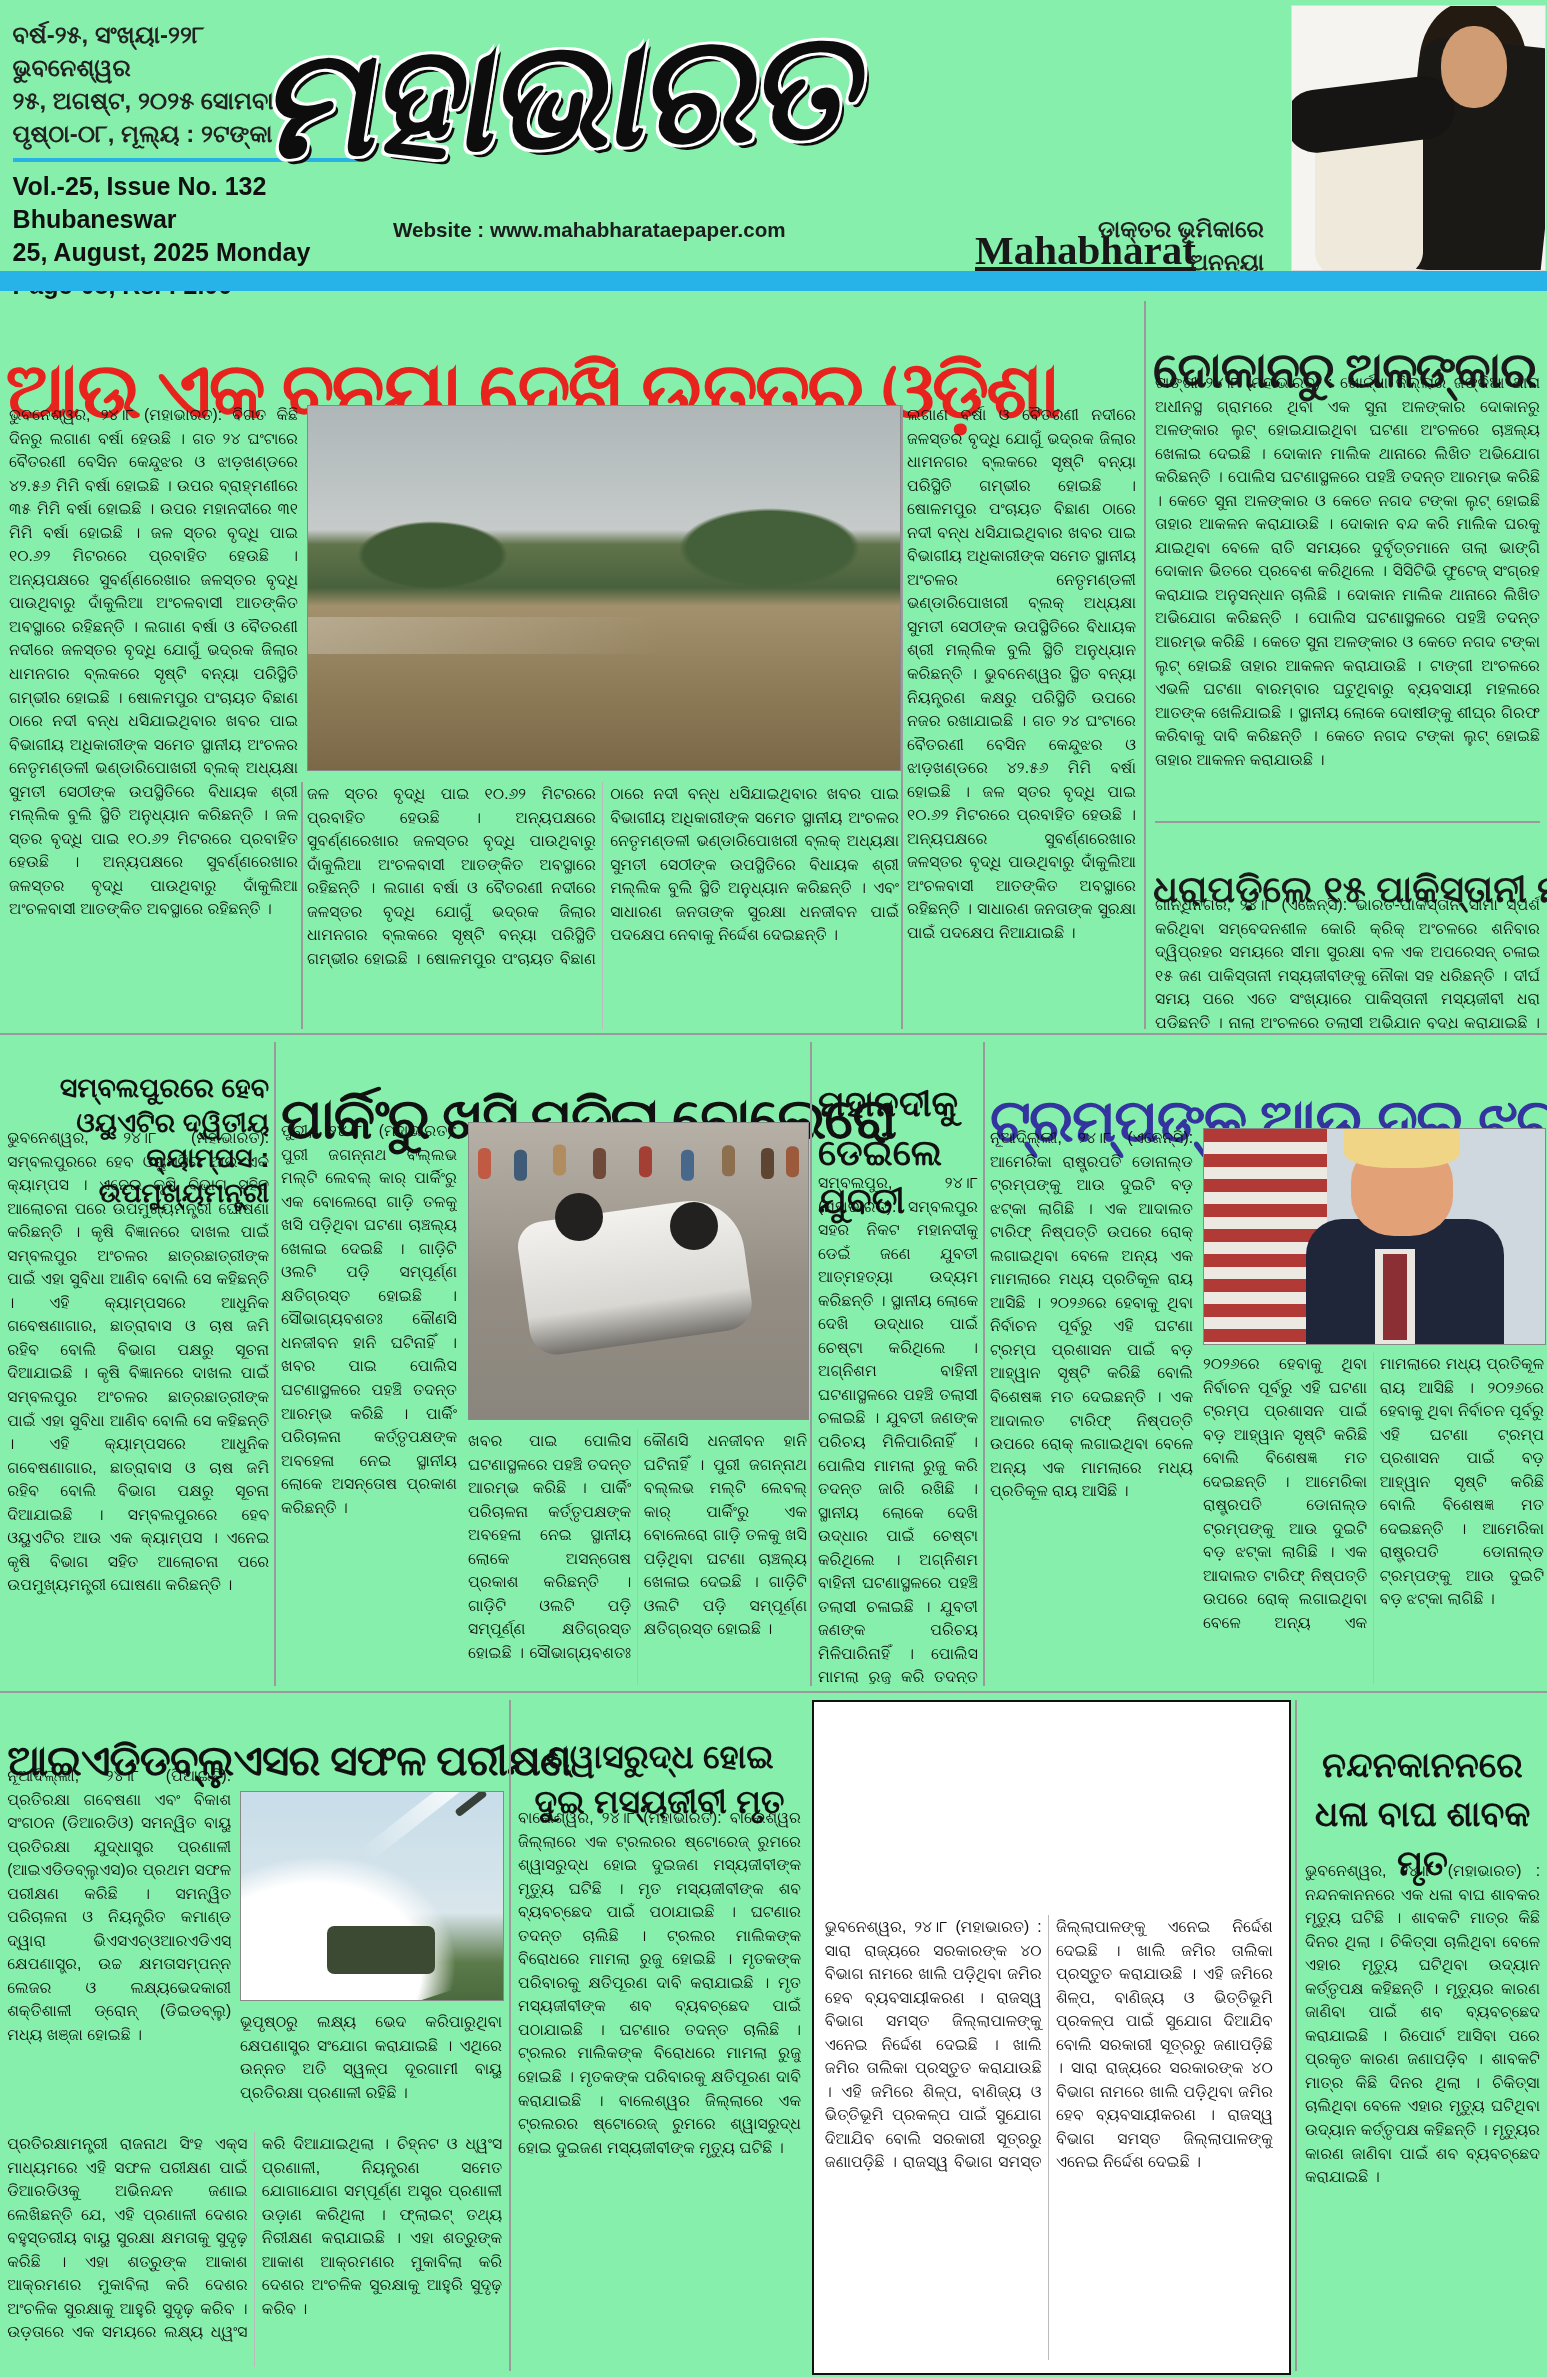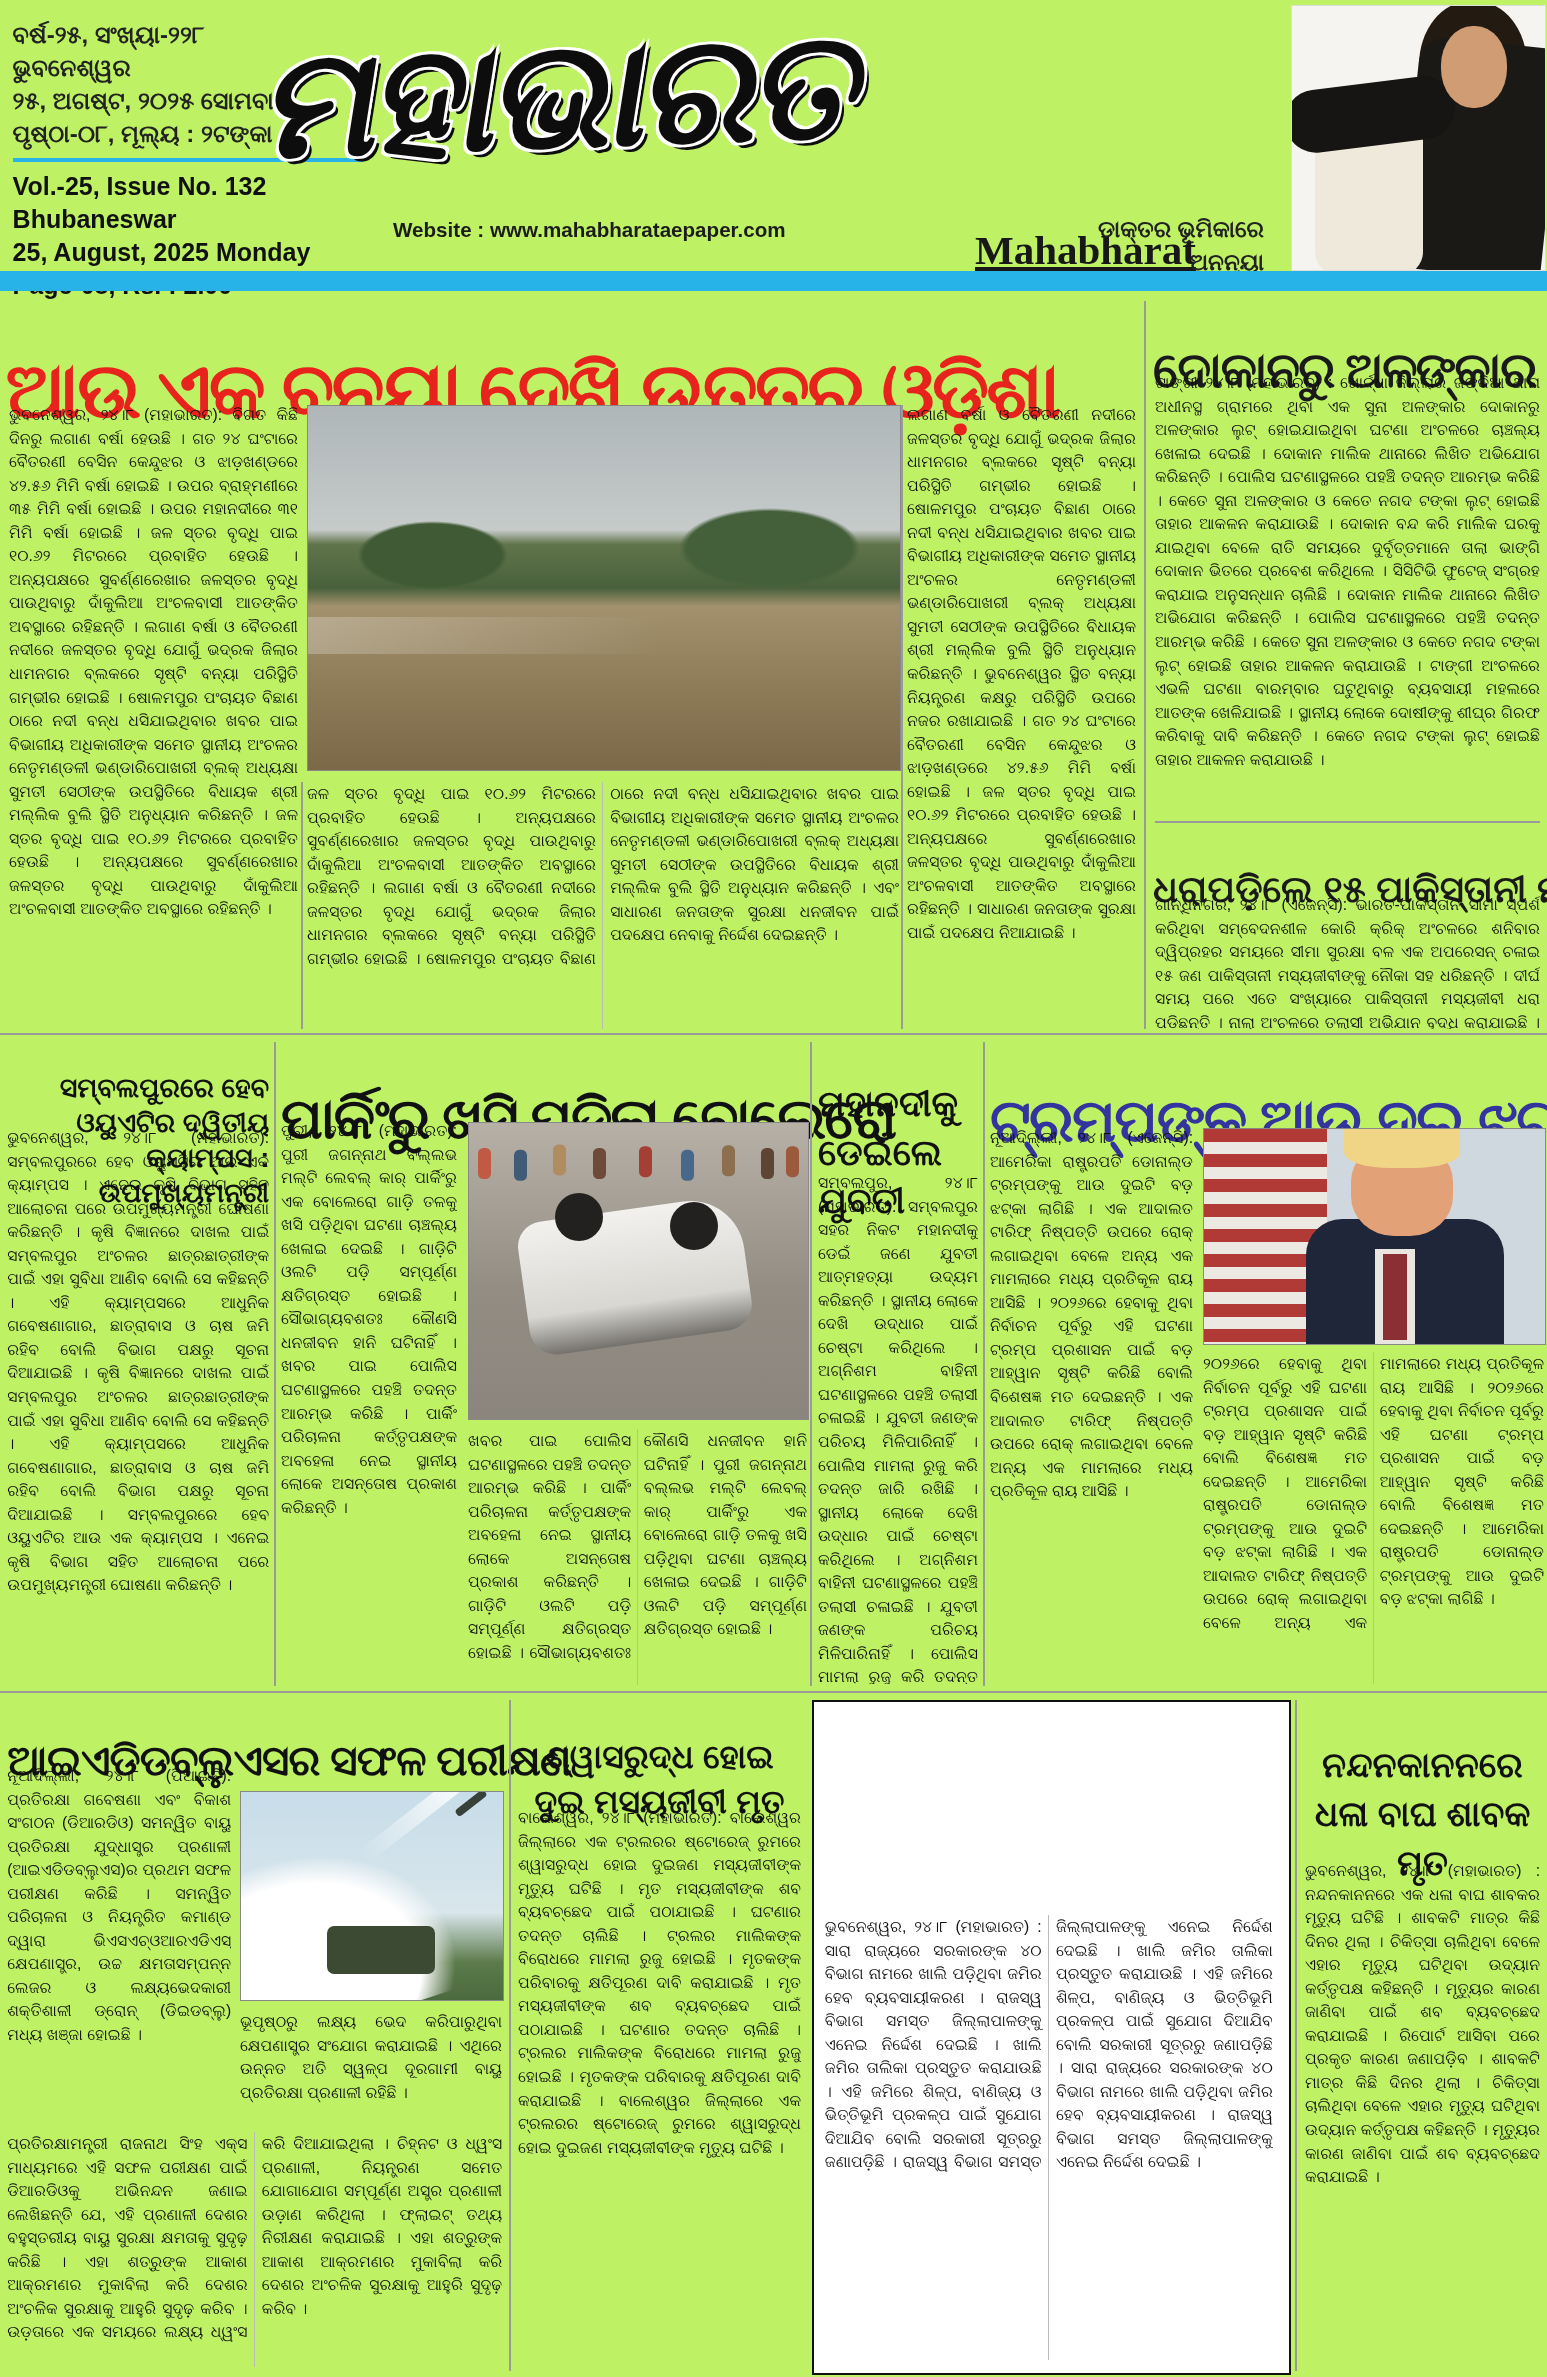--- a/index.html
+++ b/index.html
@@ -1,16 +1,16 @@
 <!DOCTYPE html>
 <html style="font-size:14.3px"><head>
 <meta charset="utf-8">
 <style>
   html,body{margin:0;padding:0;background:#e8e8e4;}
-  .page{position:relative;width:1547px;height:2377px;background:#bef264;margin:0 auto;
+  .page{position:relative;width:1547px;height:2377px;background:#86efac;margin:0 auto;
         font-family:"Liberation Sans","DejaVu Sans",sans-serif;color:#111;overflow:hidden;}
   .abs{position:absolute;}
   
   .info-odia{left:12.6px;top:18px;width:359px;font-size:24px;line-height:1.38;font-weight:600;color:#222;}
   .info-rule{left:12.6px;top:158px;width:351px;height:3.6px;background:#28b2e6;}
   .info-en{left:12.6px;top:170px;width:359px;font-size:25px;line-height:1.32;font-weight:bold;color:#111;}
   .mast-title{left:269px;top:-12.6px;width:699px;height:233px;font-size:151px;font-weight:900;
       color:#0d0d0d;transform:skew(-9deg,-2deg);letter-spacing:-3.6px;line-height:1.4;white-space:nowrap;
       text-shadow:-2.7px -2.7px 0 #fff,2.7px -2.7px 0 #fff,-2.7px 2.7px 0 #fff,2.7px 2.7px 0 #fff,5.4px 5.4px 0 #0d0d0d;}
   .rni{left:393px;top:215px;width:556px;font-size:20.6px;font-weight:bold;line-height:1.5;color:#1c1c1c;}

